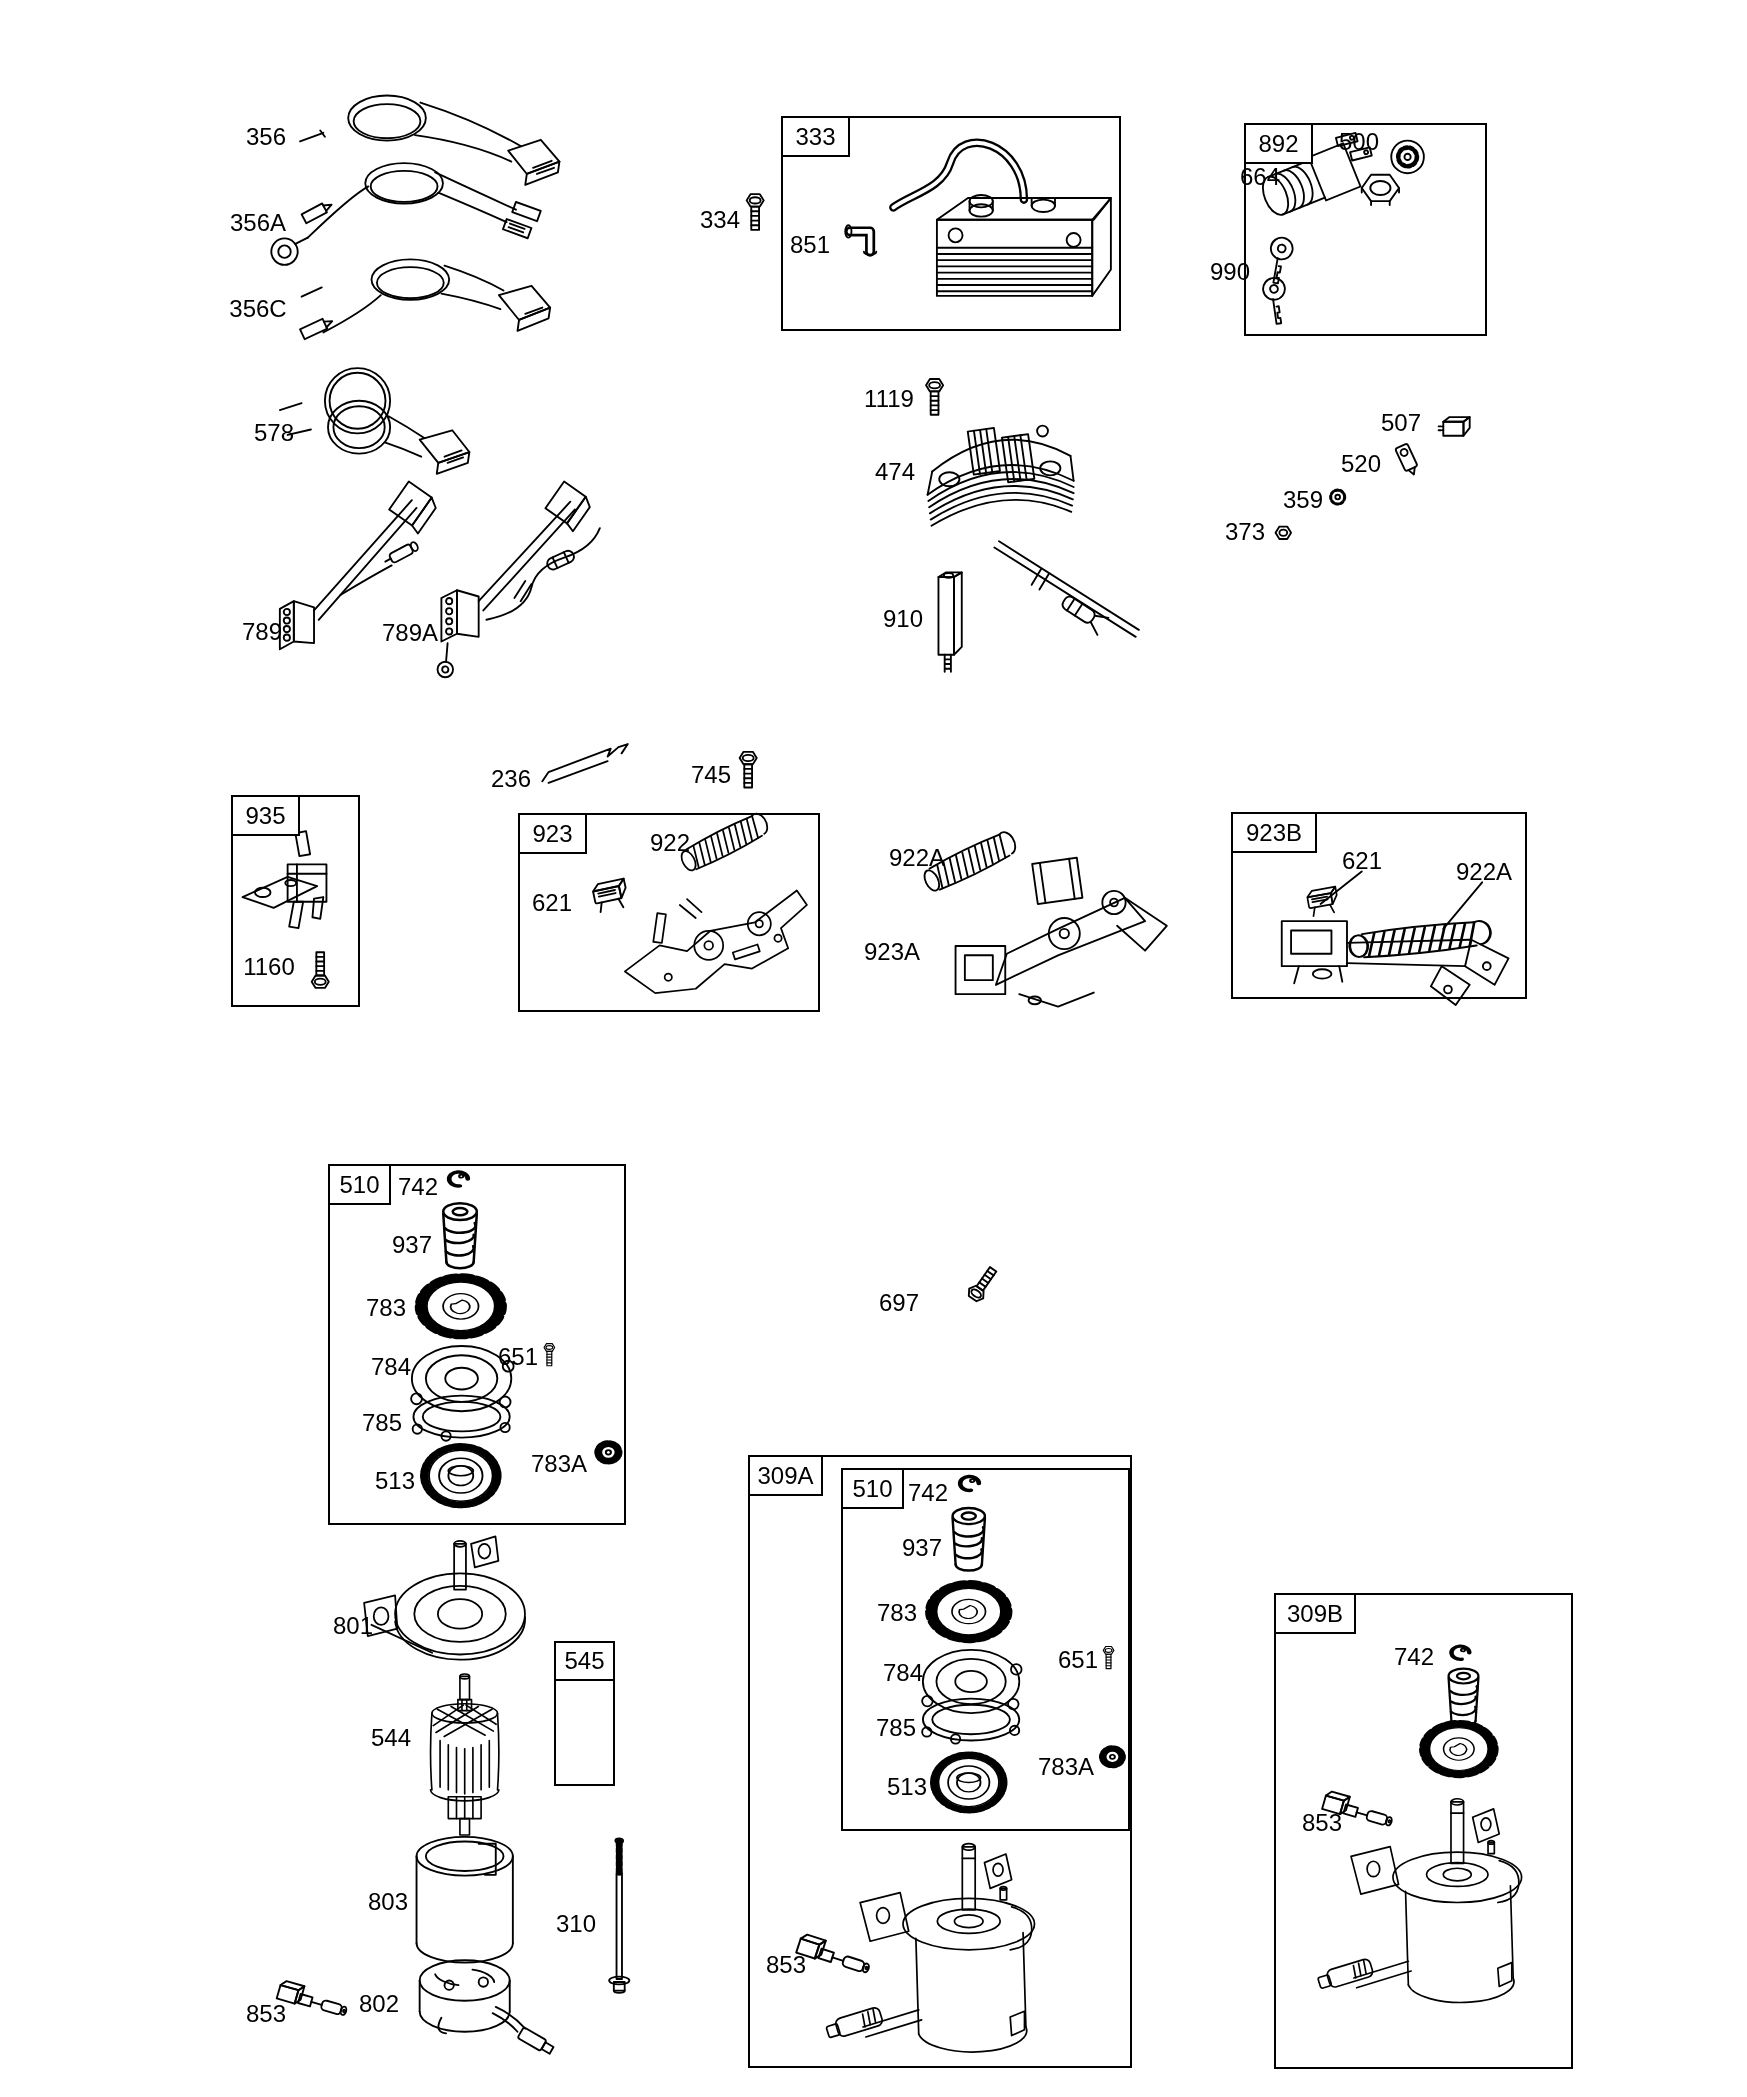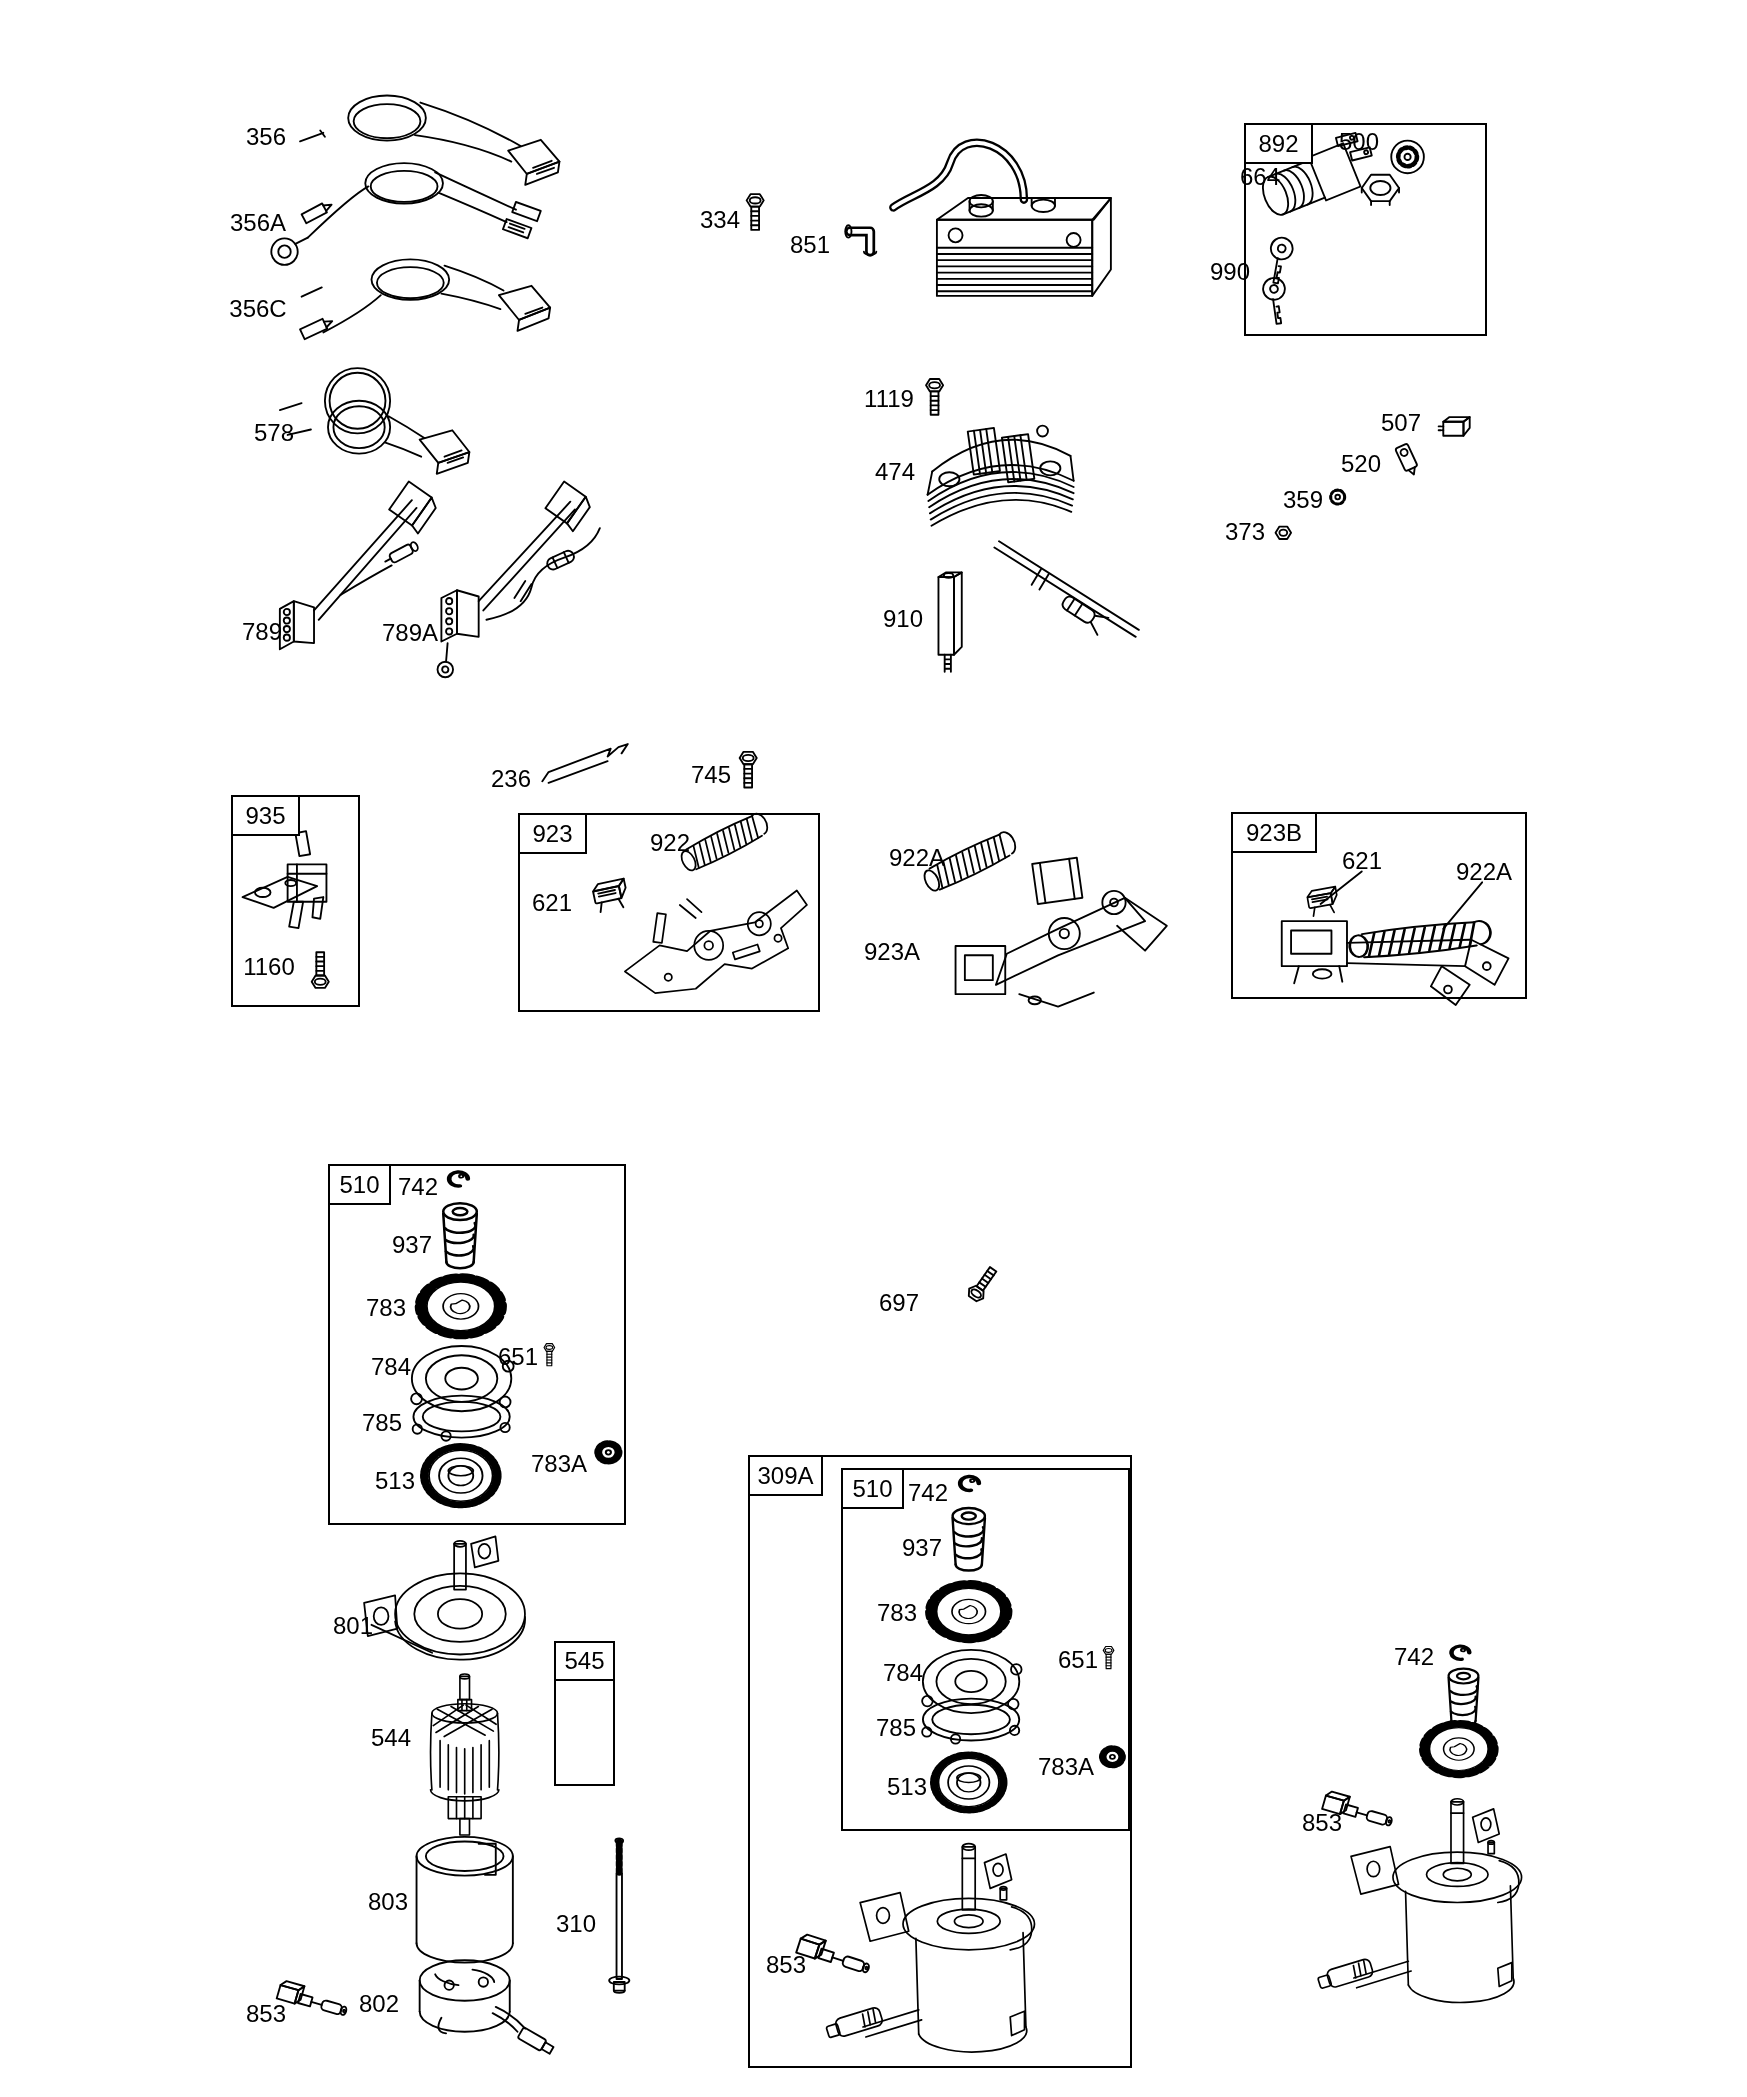--- a/index.html
+++ b/index.html
@@ -591,20 +591,25 @@
         <use href="#d-gear"></use>
       </g>
   <g transform="translate(1876,2320) scale(0.9)">
         <use href="#d-starter"></use>
       </g>
   <g transform="translate(1708,2308) rotate(16)">
         <use href="#d-conn853"></use>
       </g>
 </svg>
 
+<div class="box" style="left:781px;top:116px;width:336px;height:211px">
+  <div class="tag" style="width:65px;height:37px">
+        <span>333</span>
+      </div>
+</div>
 <div class="box" style="left:1244px;top:123px;width:239px;height:209px">
   <div class="tag" style="width:65px;height:37px">
         <span>892</span>
       </div>
 </div>
 <div class="box" style="left:231px;top:795px;width:125px;height:208px">
   <div class="tag" style="width:65px;height:37px">
         <span>935</span>
       </div>
 </div>
@@ -629,20 +634,25 @@
       </div>
 </div>
 <div class="box" style="left:748px;top:1455px;width:380px;height:609px">
   <div class="tag" style="width:71px;height:37px">
         <span>309A</span>
       </div>
 </div>
 <div class="box" style="left:841px;top:1468px;width:285px;height:359px">
   <div class="tag" style="width:59px;height:37px">
         <span>510</span>
+      </div>
+</div>
+<div class="box" style="left:1274px;top:1593px;width:295px;height:472px">
+  <div class="tag" style="width:78px;height:37px">
+        <span>309B</span>
       </div>
 </div>
 
 <div class="lbl" style="left:266px;top:137px">356</div>
 <div class="lbl" style="left:258px;top:223px">356A</div>
 <div class="lbl" style="left:258px;top:309px">356C</div>
 <div class="lbl" style="left:274px;top:433px">578</div>
 <div class="lbl" style="left:262px;top:632px">789</div>
 <div class="lbl" style="left:410px;top:633px">789A</div>
 <div class="lbl" style="left:720px;top:220px">334</div>

